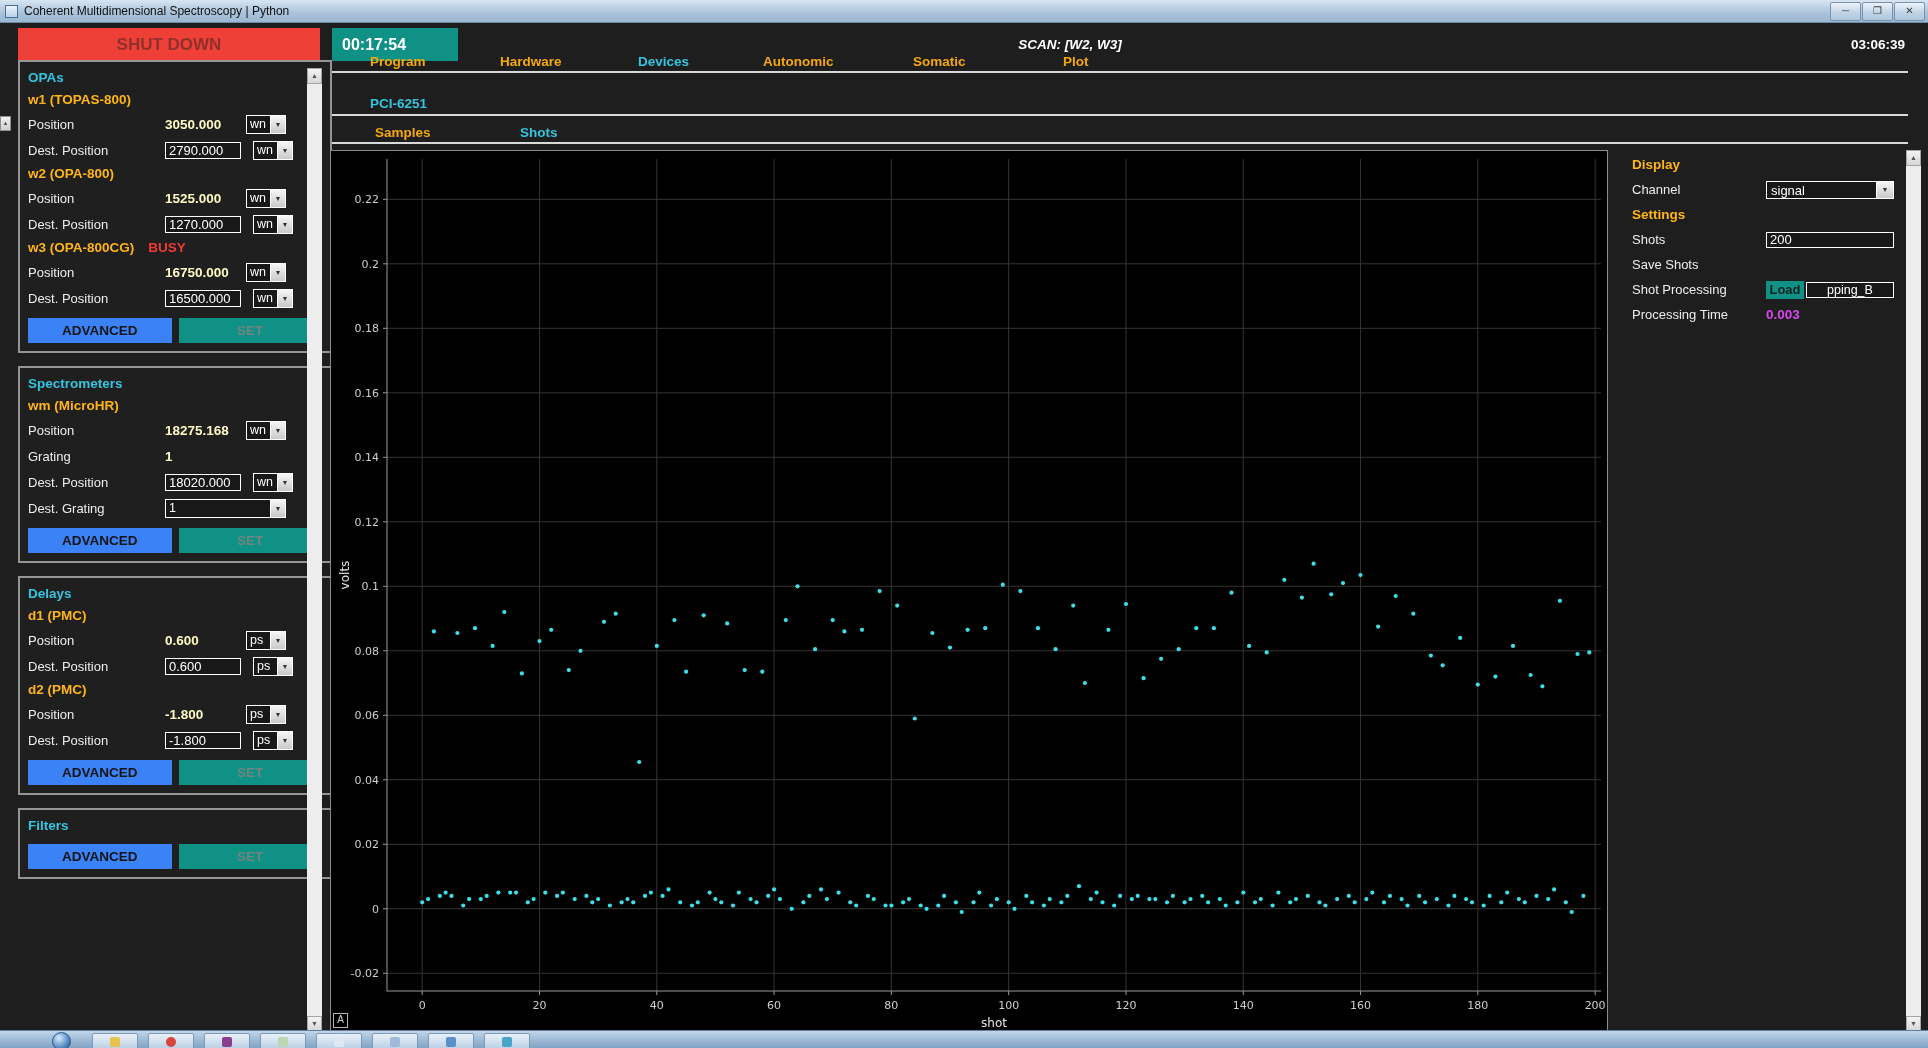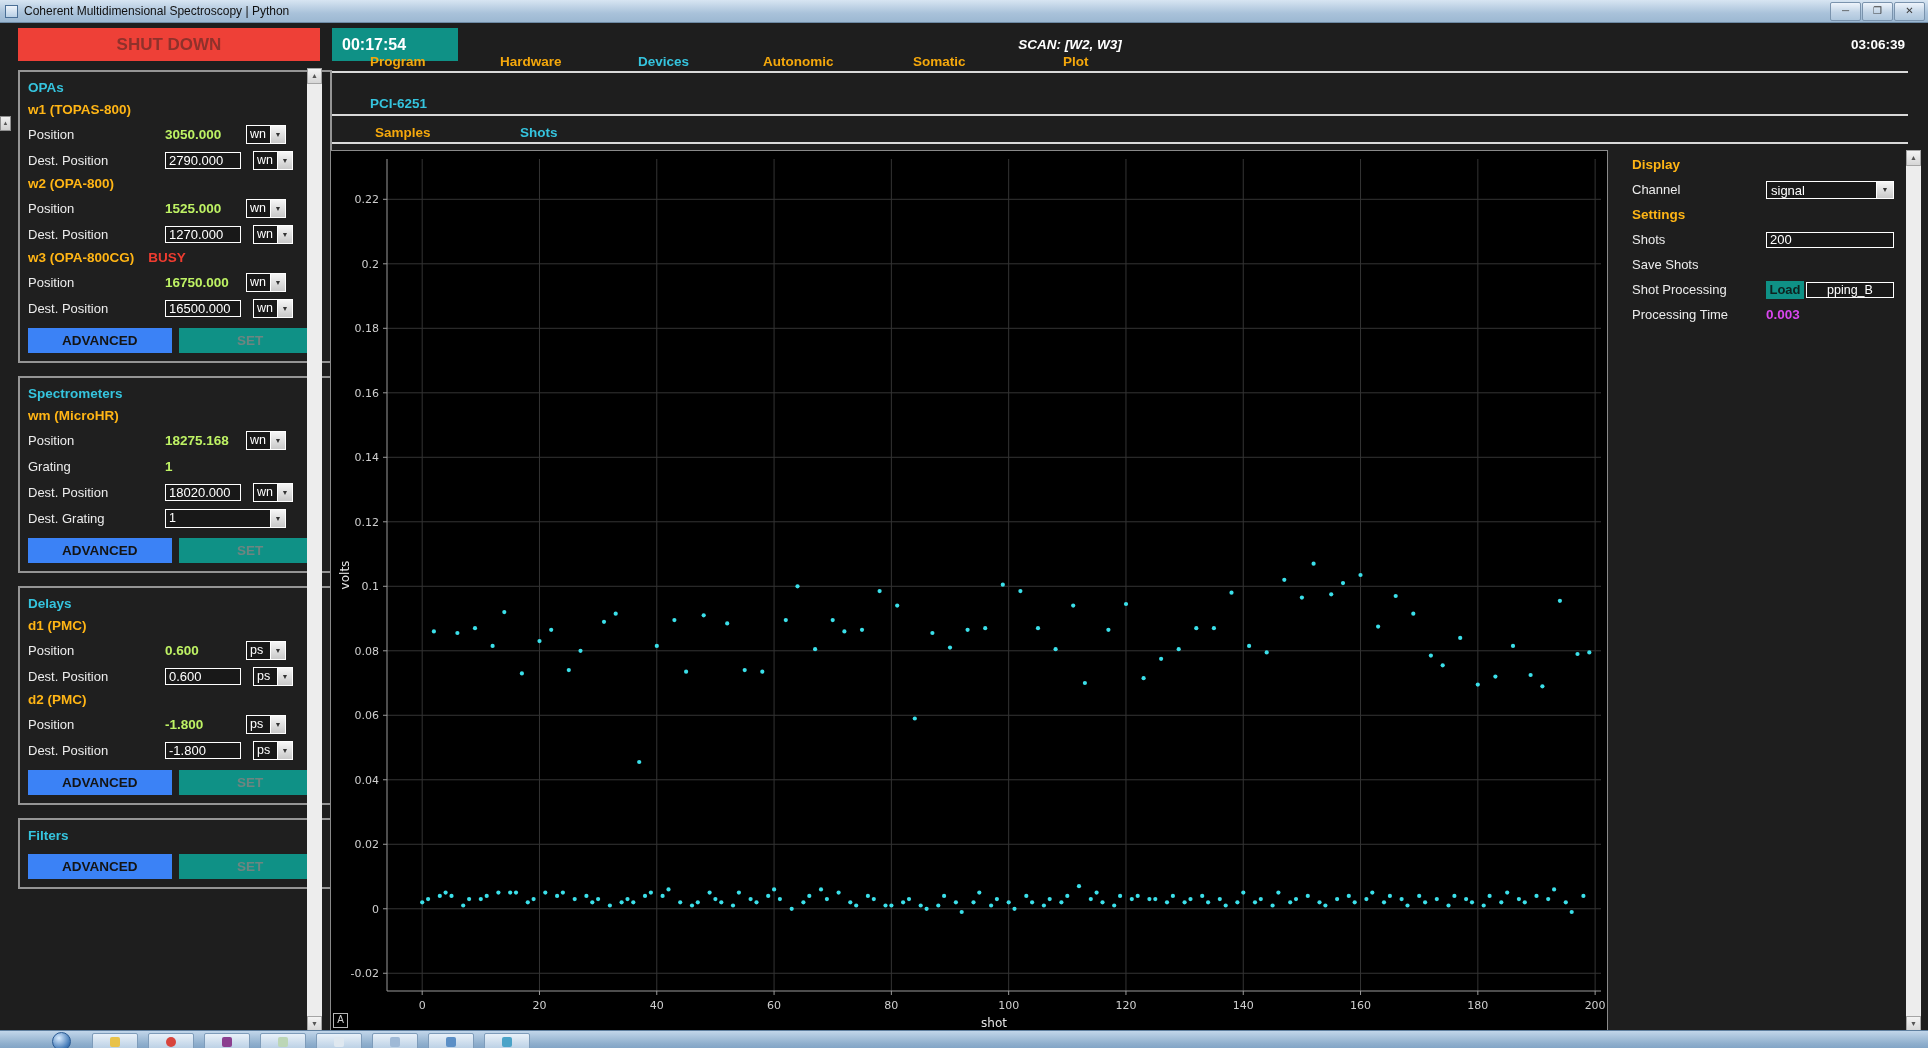--- a/index.html
+++ b/index.html
@@ -23,28 +23,28 @@
          color:#fff;font-weight:bold;font-size:16px;display:flex;align-items:center;padding-left:10px;box-sizing:border-box;}
   #scan-label{position:absolute;left:930px;top:37px;width:280px;text-align:center;font-weight:bold;font-size:13.5px;color:#fff;font-style:italic;}
   #clock{position:absolute;left:1790px;top:37px;width:115px;text-align:right;font-weight:bold;font-size:13.5px;color:#fff;}
   
   .mtab,.dtab,.stab{position:absolute;font-weight:bold;font-size:13.5px;white-space:nowrap;}
   #menu-tabs{position:absolute;left:330px;top:54px;width:1280px;height:16px;}
   #device-tabs{position:absolute;left:330px;top:96px;width:1280px;height:16px;}
   #sub-tabs{position:absolute;left:330px;top:125px;width:1280px;height:16px;}
   .hline{position:absolute;left:332px;width:1576px;height:2px;background:#d9d9d9;}
   
-  #sidebar{position:absolute;left:18px;top:70px;width:314px;}
+  #sidebar{position:absolute;left:18px;top:60px;width:314px;}
   .sbox{border:2px solid #959595;background:#1f1f1f;margin-bottom:13px;padding:5px 8px 8px 8px;}
   .shead{height:22px;line-height:22px;color:#35c4de;font-weight:bold;font-size:13.5px;}
   .gname{height:22px;line-height:22px;color:#ffb515;font-weight:bold;font-size:13.5px;}
   .gstatus{color:#f03c30;margin-left:14px;}
   .srow{display:flex;align-items:center;height:26px;}
   .slabel{width:137px;font-size:13px;color:#ececec;flex:none;}
-  .sval{width:76px;flex:none;font-weight:bold;font-size:13.5px;color:#bef264;white-space:nowrap;overflow:hidden;}
+  .sval{width:76px;flex:none;font-weight:bold;font-size:13.5px;color:#fef9c3;white-space:nowrap;overflow:hidden;}
   .tin{width:68px;flex:none;height:15px;background:#181818;border:1px solid #fff;color:#fff;
        font-size:13px;padding:0 3px;font-family:"Liberation Sans",sans-serif;}
   .combo{display:inline-flex;margin-left:5px;border:1px solid #fff;height:17px;background:#181818;align-items:stretch;}
   .combo .ct{padding:1px 3px 0 3px;font-size:12.5px;color:#fff;min-width:17px;}
   .combo .ca{width:14px;background:linear-gradient(#f6f6f6,#c9c9c9);color:#333;font-size:7px;
              display:flex;align-items:center;justify-content:center;border-left:1px solid #fff;}
   .combo.wide{margin-left:0;}
   .combo.wide .ct{width:98px;}
   .btnrow{display:flex;gap:7px;margin-top:7px;}
   .abtn{flex:1;height:25px;background:#3b82f6;color:#141414;font-weight:bold;font-size:13.5px;

